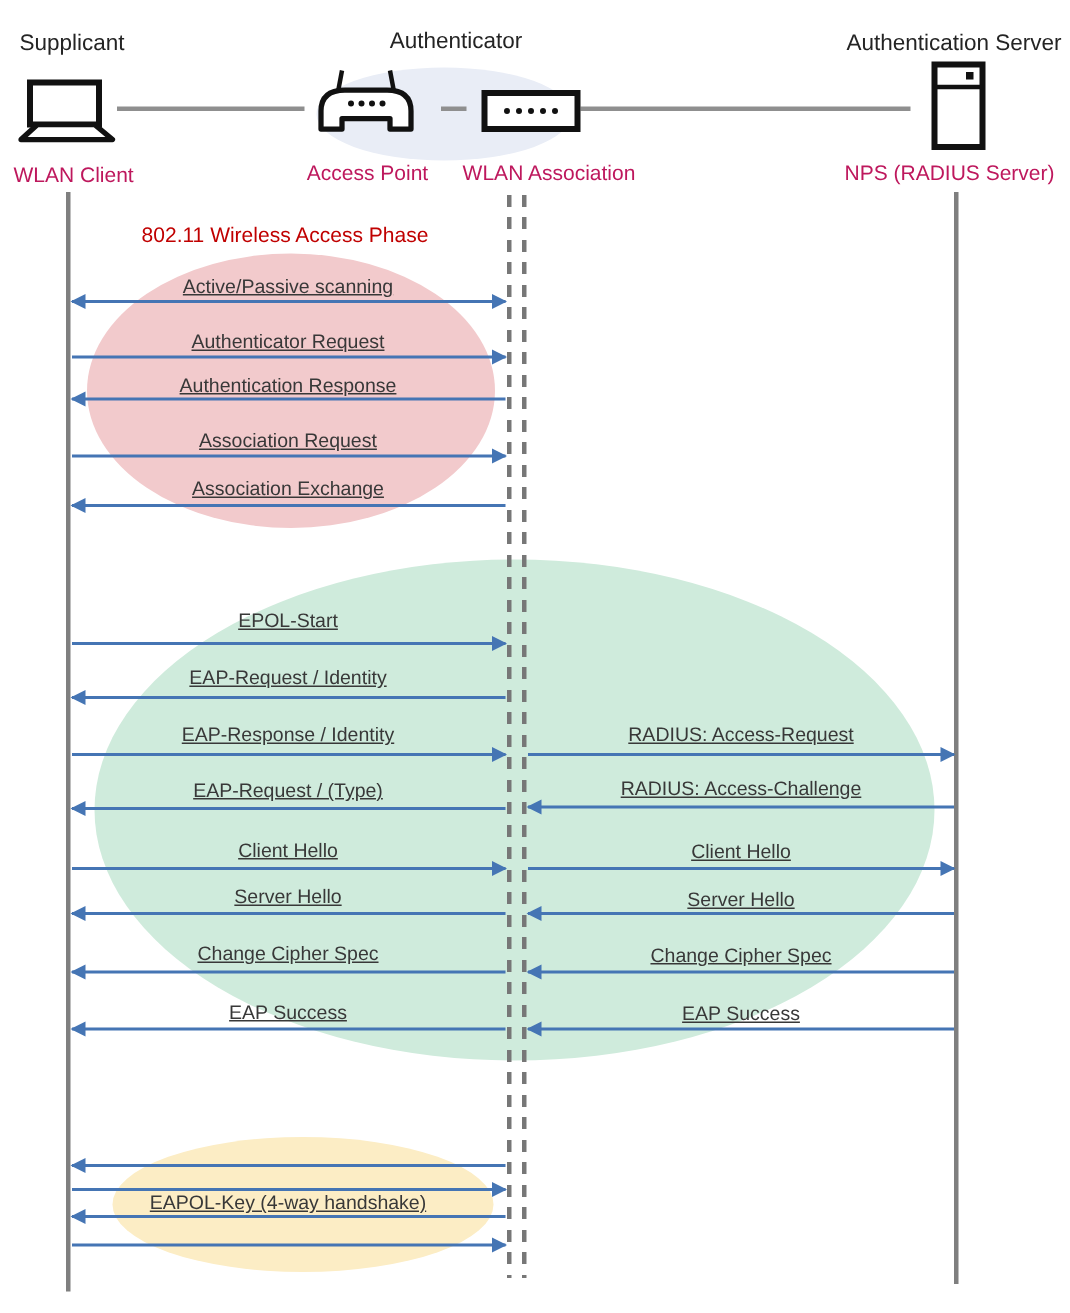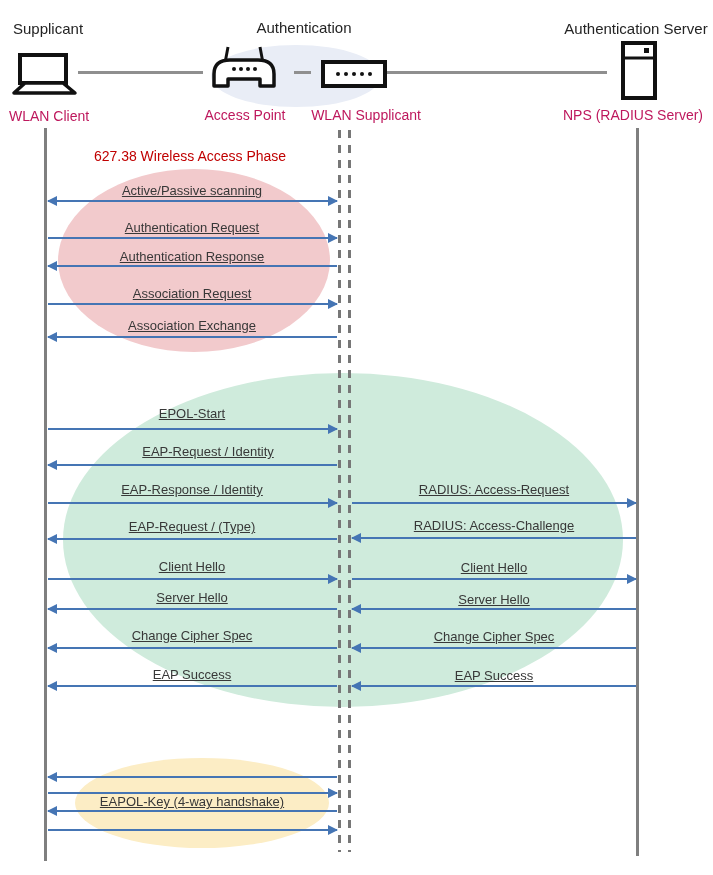--- a/index.html
+++ b/index.html
@@ -56,21 +56,21 @@
   <div class="connector" id="conn-1"></div>
   <div class="connector" id="conn-2"></div>
   <div class="connector" id="conn-3"></div>
 
   <div class="lifeline" id="lifeline-client"></div>
   <div class="lifeline" id="lifeline-server"></div>
   <div class="dashline" id="dashline-1"></div>
   <div class="dashline" id="dashline-2"></div>
 
   <div class="role" style="left:13px;top:20px;">Supplicant</div>
-  <div class="role centered" style="left:304px;top:19px;">Authentication</div>
+  <div class="role centered" style="left:304px;top:19px;">Authenticator</div>
   <div class="role centered" style="left:636px;top:20px;">Authentication Server</div>
 
   <svg class="icon" style="left:12px;top:52px;" width="68" height="46">
     <rect x="8" y="3" width="46" height="28" fill="#fff" stroke="#111" stroke-width="4"></rect>
     <path d="M2 41 L13 31 L51 31 L63 41 Z" fill="#fff" stroke="#111" stroke-width="3.5" stroke-linejoin="round"></path>
   </svg>
   <svg class="icon" style="left:210px;top:44px;" width="70" height="48">
     <line x1="18" y1="3" x2="15" y2="19" stroke="#111" stroke-width="3"></line>
     <line x1="50" y1="3" x2="53" y2="19" stroke="#111" stroke-width="3"></line>
     <path d="M4 42 L4 30 Q4 16 20 16 L48 16 Q64 16 64 30 L64 42 L50 42 L50 35 L18 35 L18 42 Z" fill="#fff" stroke="#111" stroke-width="3.5" stroke-linejoin="round"></path>
@@ -88,55 +88,55 @@
     <circle cx="50" cy="16" r="2" fill="#111"></circle>
   </svg>
   <svg class="icon" style="left:618px;top:40px;" width="42" height="62">
     <rect x="5" y="3" width="32" height="55" fill="#fff" stroke="#111" stroke-width="4"></rect>
     <line x1="5" y1="18" x2="37" y2="18" stroke="#111" stroke-width="3"></line>
     <rect x="26" y="8" width="5" height="5" fill="#111"></rect>
   </svg>
 
   <div class="node-label" style="left:9px;top:108px;">WLAN Client</div>
   <div class="node-label centered" style="left:245px;top:107px;text-align:center;">Access Point</div>
-  <div class="node-label centered" style="left:366px;top:107px;">WLAN Supplicant</div>
+  <div class="node-label centered" style="left:366px;top:107px;">WLAN Association</div>
   <div class="node-label centered" style="left:633px;top:107px;">NPS (RADIUS Server)</div>
 
-  <div class="phase-title" id="phase1-title" style="left: 190px; top: 147px; color: rgb(192, 0, 0);">627.38 Wireless Access Phase</div>
+  <div class="phase-title" id="phase1-title" style="left: 190px; top: 147px; color: rgb(192, 0, 0);">802.11 Wireless Access Phase</div>
 
   <div id="message-layer">
       <div class="arrow" style="left: 48px; width: 289px; top: 200px;">
         <div class="ah r"></div>
         <div class="ah l"></div>
       </div>
       <div class="msg-label" style="left: 192px; top: 183px;">Active/Passive scanning</div>
       <div class="arrow" style="left: 48px; width: 289px; top: 237px;">
         <div class="ah r"></div>
       </div>
-      <div class="msg-label" style="left: 192px; top: 220px;">Authentication Request</div>
+      <div class="msg-label" style="left: 192px; top: 220px;">Authenticator Request</div>
       <div class="arrow" style="left: 48px; width: 289px; top: 265px;">
         <div class="ah l"></div>
       </div>
       <div class="msg-label" style="left: 192px; top: 249px;">Authentication Response</div>
       <div class="arrow" style="left: 48px; width: 289px; top: 303px;">
         <div class="ah r"></div>
       </div>
       <div class="msg-label" style="left: 192px; top: 286px;">Association Request</div>
       <div class="arrow" style="left: 48px; width: 289px; top: 336px;">
         <div class="ah l"></div>
       </div>
       <div class="msg-label" style="left: 192px; top: 318px;">Association Exchange</div>
       <div class="arrow" style="left: 48px; width: 289px; top: 428px;">
         <div class="ah r"></div>
       </div>
       <div class="msg-label" style="left: 192px; top: 406px;">EPOL-Start</div>
       <div class="arrow" style="left: 48px; width: 289px; top: 464px;">
         <div class="ah l"></div>
       </div>
-      <div class="msg-label" style="left: 192px; top: 444px; margin-left: 16px;">EAP-Request / Identity</div>
+      <div class="msg-label" style="left: 192px; top: 444px;">EAP-Request / Identity</div>
       <div class="arrow" style="left: 48px; width: 289px; top: 502px;">
         <div class="ah r"></div>
       </div>
       <div class="msg-label" style="left: 192px; top: 482px;">EAP-Response / Identity</div>
       <div class="arrow" style="left: 352px; width: 284px; top: 502px;">
         <div class="ah r"></div>
       </div>
       <div class="msg-label" style="left: 494px; top: 482px;">RADIUS: Access-Request</div>
       <div class="arrow" style="left: 48px; width: 289px; top: 538px;">
         <div class="ah l"></div>

